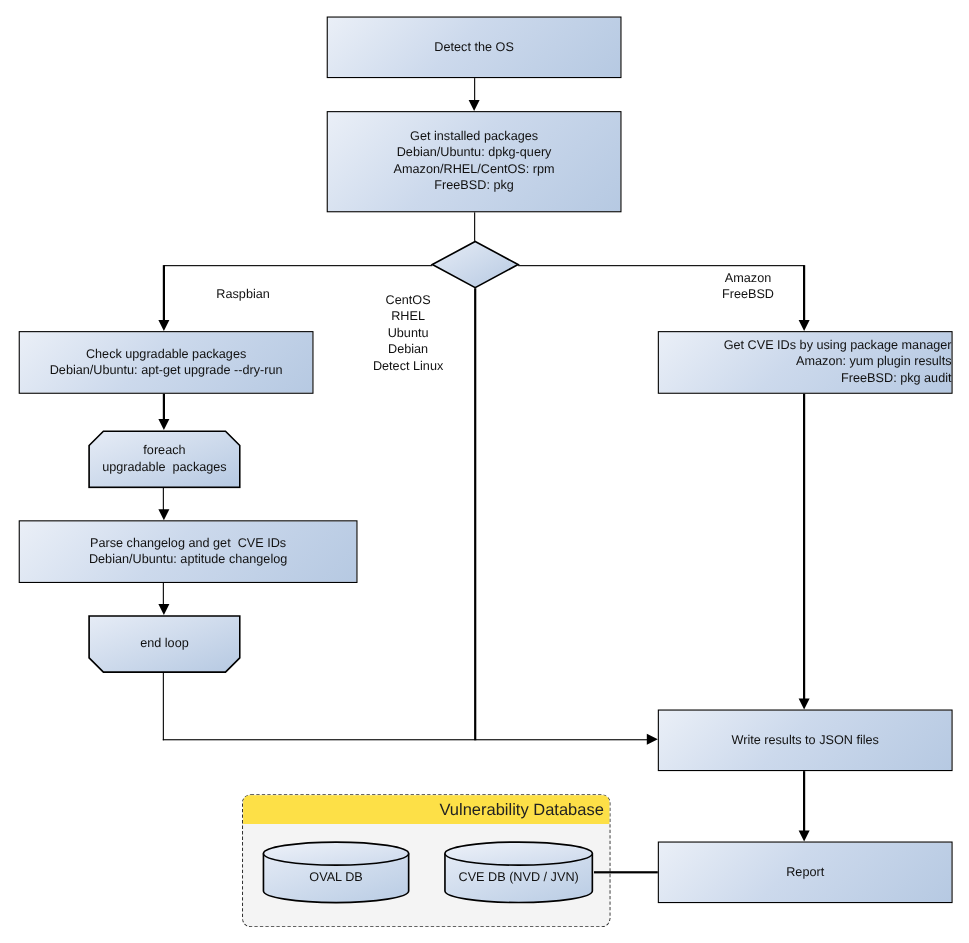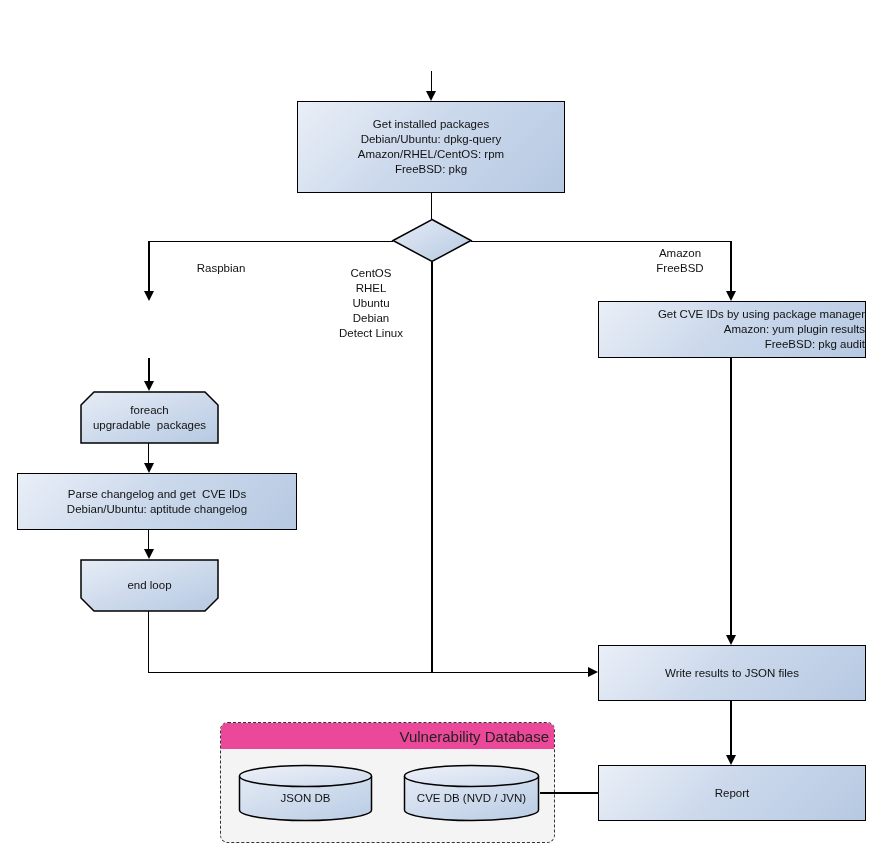--- a/index.html
+++ b/index.html
@@ -36,21 +36,21 @@
   .shape-txt{
     position:absolute;display:flex;flex-direction:column;justify-content:center;
     align-items:center;text-align:center;width:100%;height:100%;top:0;left:0;
   }
   
   .group{
     position:absolute;box-sizing:border-box;
     border:1.5px dashed #333333;border-radius:8px;background:#f4f4f4;
   }
   .group-header{
-    box-sizing:border-box;height:26px;background:#ec4899;
+    box-sizing:border-box;height:26px;background:#fde047;
     border-radius:6px 6px 0 0;display:flex;align-items:center;
     justify-content:flex-end;padding-right:5px;
   }
   .group-title{font-size:15px;color:#222222;}
   .cylinder{position:absolute;}
   .cyl-label{
     position:absolute;top:14px;left:0;right:0;bottom:4px;
     display:flex;align-items:center;justify-content:center;
     font-size:11.5px;color:#111111;text-align:center;
   }
@@ -110,21 +110,21 @@
             <stop offset="100%" stop-color="#b9cce4"></stop>
         </linearGradient>
         <linearGradient id="gc1t" x1="0%" y1="0%" x2="100%" y2="100%">
           <stop offset="0%" stop-color="#eef2f9"></stop>
             <stop offset="100%" stop-color="#ccd9ec"></stop>
         </linearGradient>
       </defs>
       <path d="M1.5,12 v34 a66,10.5 0 0 0 132,0 v-34" fill="url(#gc1)" stroke="#000000" stroke-width="1.5"></path>
       <ellipse cx="67.5" cy="12" rx="66" ry="10.5" fill="url(#gc1t)" stroke="#000000" stroke-width="1.5"></ellipse>
     </svg>
-    <div class="cyl-label">JSON DB</div>
+    <div class="cyl-label">OVAL DB</div>
   </div>
 
   <div class="cylinder" style="left:403px;top:764px;width:137px;height:58px;">
     <svg width="137" height="58">
       <defs>
         <linearGradient id="gc2" x1="0%" y1="0%" x2="100%" y2="100%">
           <stop offset="0%" stop-color="#e3eaf5"></stop>
             <stop offset="100%" stop-color="#b9cce4"></stop>
         </linearGradient>
         <linearGradient id="gc2t" x1="0%" y1="0%" x2="100%" y2="100%">
@@ -160,46 +160,53 @@
     <div class="line-txt">Ubuntu</div>
     <div class="line-txt">Debian</div>
     <div class="line-txt">Detect Linux</div>
   </div>
 
   <div class="branch-label" style="left:630px;top:246px;width:100px;">
     <div class="line-txt">Amazon</div>
     <div class="line-txt">FreeBSD</div>
   </div>
 
+  <div class="node" style="left:297px;top:15px;width:268px;height:56px;">
+    <div class="line-txt">Detect the OS</div>
+  </div>
 
   <div class="node" style="left:297px;top:101px;width:268px;height:92px;">
     <div class="line-txt">Get installed packages</div>
     <div class="line-txt">Debian/Ubuntu: dpkg-query</div>
     <div class="line-txt">Amazon/RHEL/CentOS: rpm</div>
     <div class="line-txt">FreeBSD: pkg</div>
   </div>
 
+  <div class="node" style="left:17px;top:301px;width:268px;height:57px;">
+    <div class="line-txt">Check upgradable packages</div>
+    <div class="line-txt">Debian/Ubuntu: apt-get upgrade --dry-run</div>
+  </div>
 
   <div class="shape" style="left:80px;top:391px;width:139px;height:53px;">
     <svg width="139" height="53">
       <defs>
         <linearGradient id="gf" x1="0%" y1="0%" x2="100%" y2="100%">
           <stop offset="0%" stop-color="#e6ecf6"></stop>
             <stop offset="100%" stop-color="#b6c9e2"></stop>
         </linearGradient>
       </defs>
       <polygon points="1,14 14,1 125,1 138,14 138,52 1,52" fill="url(#gf)" stroke="#000000" stroke-width="1.5"></polygon>
     </svg>
     <div class="shape-txt">
       <div class="line-txt">foreach</div>
       <div class="line-txt">upgradable  packages</div>
     </div>
   </div>
 
-  <div class="node" style="left:17px;top:473px;width:280px;height:57px;">
+  <div class="node" style="left:17px;top:473px;width:308px;height:57px;">
     <div class="line-txt">Parse changelog and get  CVE IDs</div>
     <div class="line-txt">Debian/Ubuntu: aptitude changelog</div>
   </div>
 
   <div class="shape" style="left:80px;top:559px;width:139px;height:53px;">
     <svg width="139" height="53">
       <defs>
         <linearGradient id="ge" x1="0%" y1="0%" x2="100%" y2="100%">
           <stop offset="0%" stop-color="#e6ecf6"></stop>
             <stop offset="100%" stop-color="#b6c9e2"></stop>

